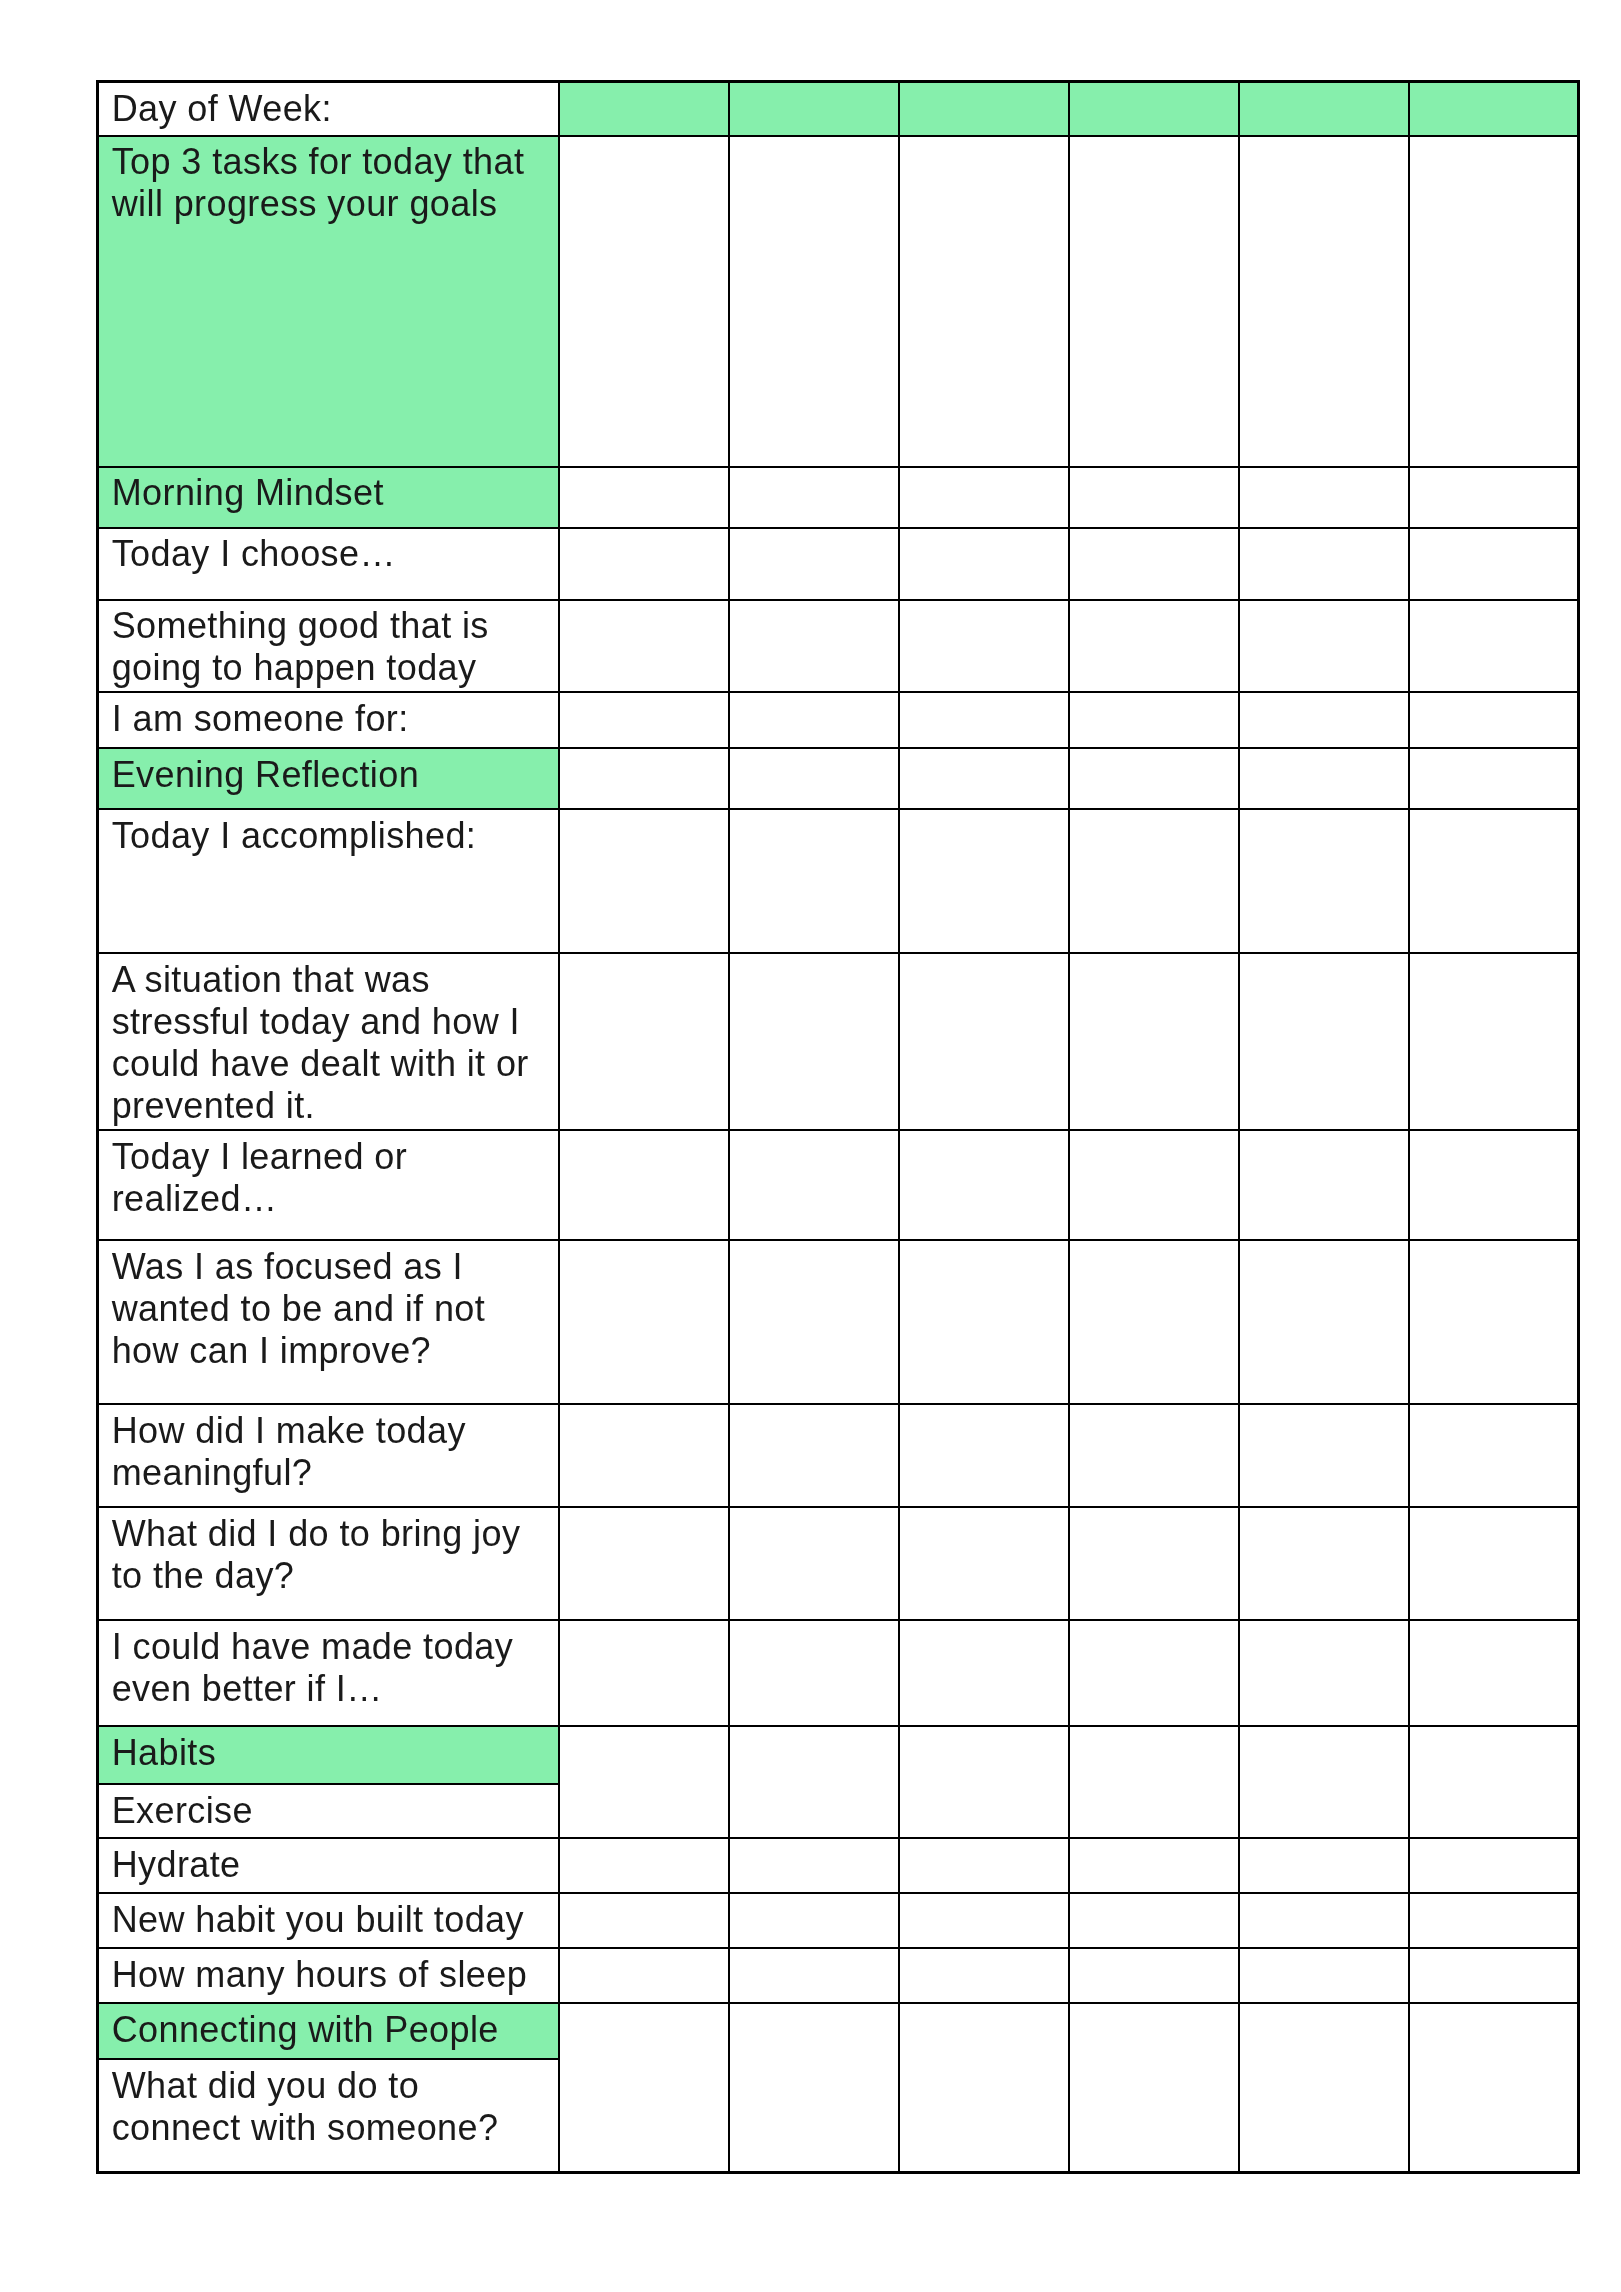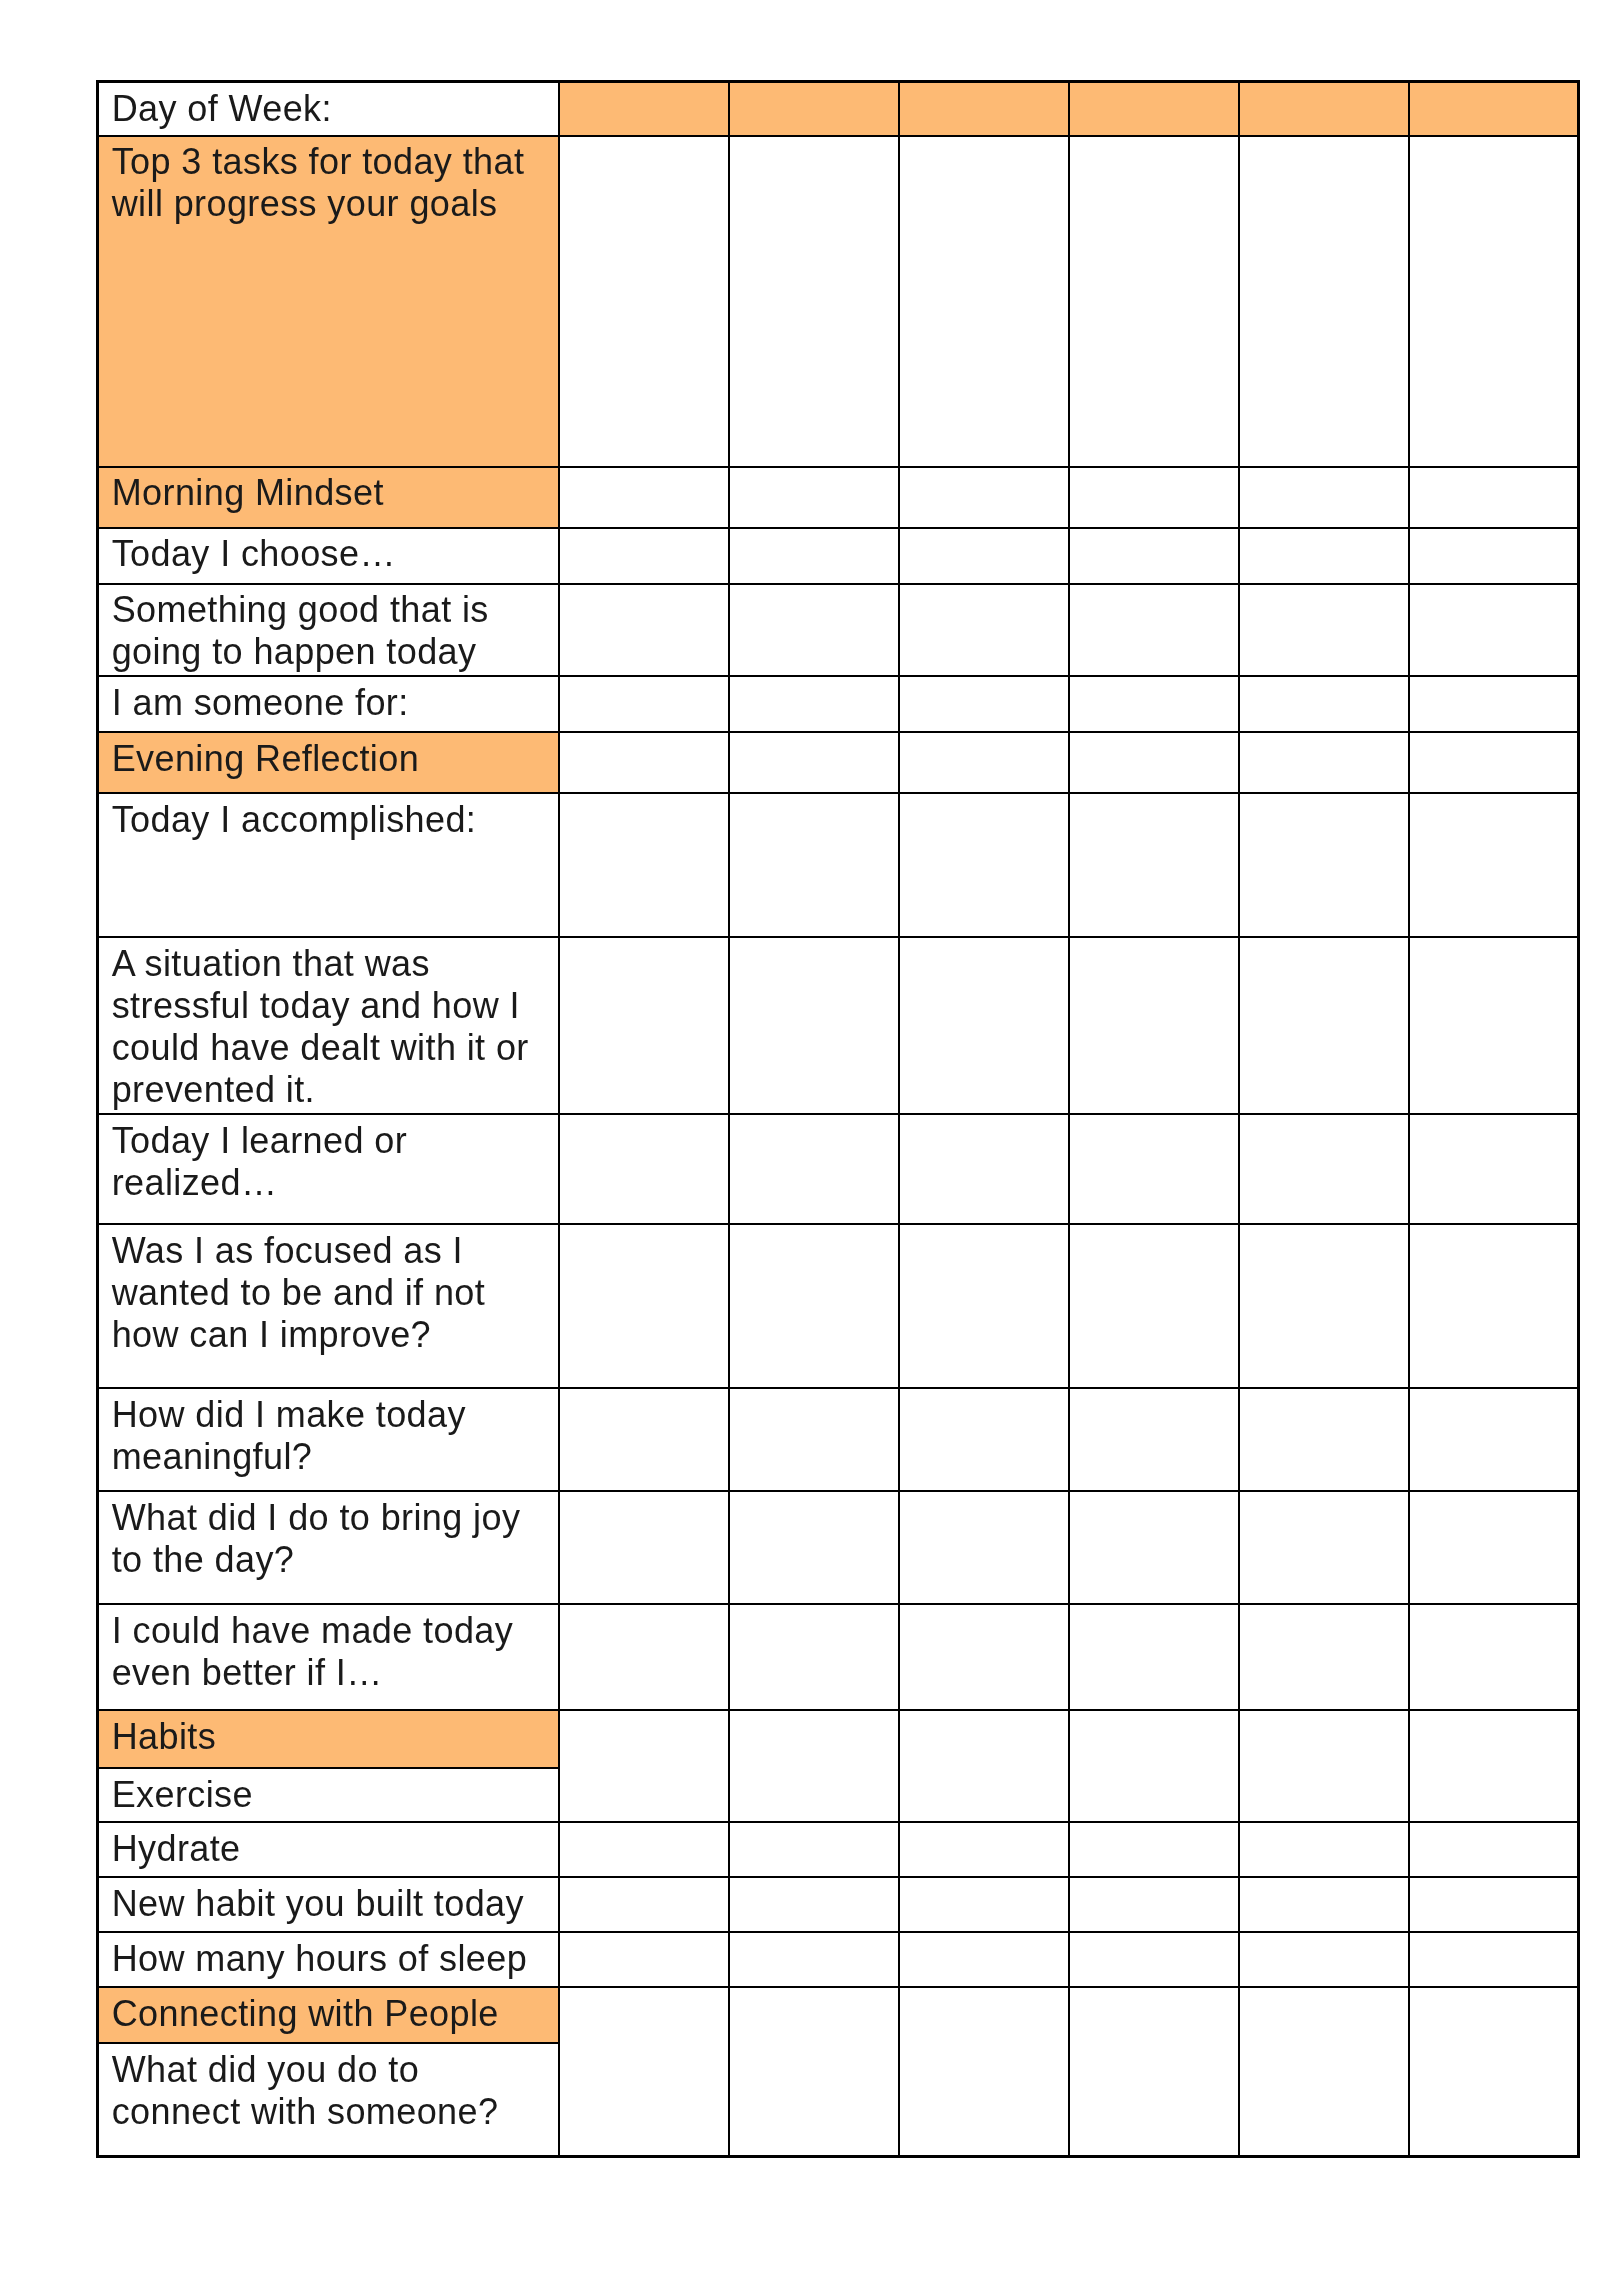--- a/index.html
+++ b/index.html
@@ -26,21 +26,21 @@
   }
   table.planner td.label {
     font-size: 36px;
     line-height: 42px;
     letter-spacing: 0.4px;
     color: #1a1a1a;
     padding: 4.9px 11.8px 2px 12.7px;
     white-space: pre-line;
     overflow: hidden;
   }
-  table.planner td.shade { background: #fdba74; }
+  table.planner td.shade { background: #86efac; }
 </style>
 </head>
 <body>
 
 <table class="planner">
   <colgroup>
     <col style="width:461px">
     <col style="width:170px">
       <col style="width:170px">
       <col style="width:170px">
@@ -74,21 +74,21 @@
     <tr style="height:61px">
       <td class="label shade">Morning Mindset</td>
       <td class="cell"></td>
       <td class="cell"></td>
       <td class="cell"></td>
       <td class="cell"></td>
       <td class="cell"></td>
       <td class="cell"></td>
     </tr>
 
-    <tr style="height:56px">
+    <tr style="height:72px">
       <td class="label">Today I choose…</td>
       <td class="cell"></td>
       <td class="cell"></td>
       <td class="cell"></td>
       <td class="cell"></td>
       <td class="cell"></td>
       <td class="cell"></td>
     </tr>
 
     <tr style="height:90px">

